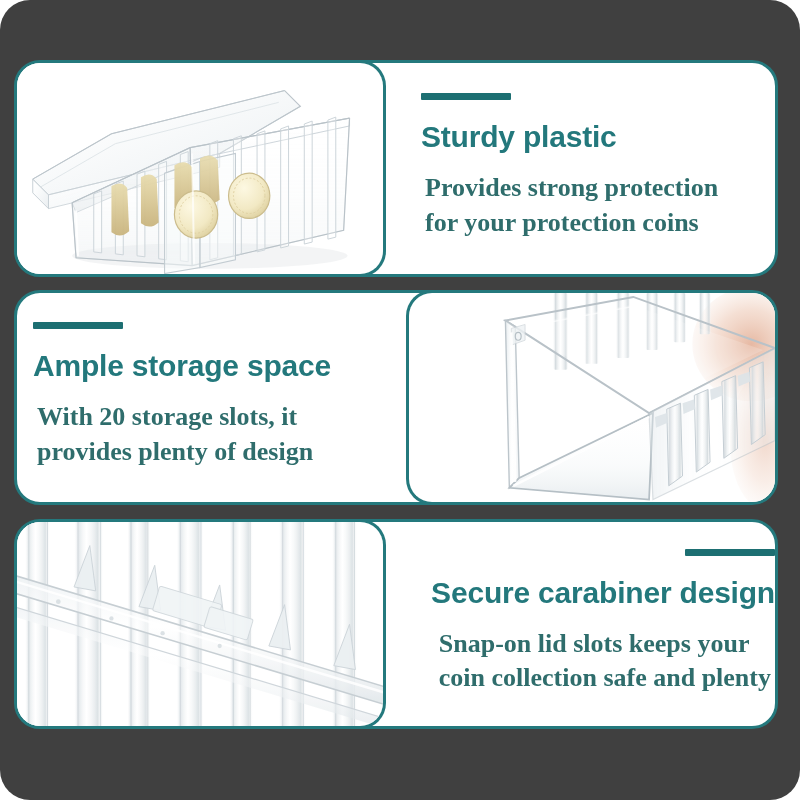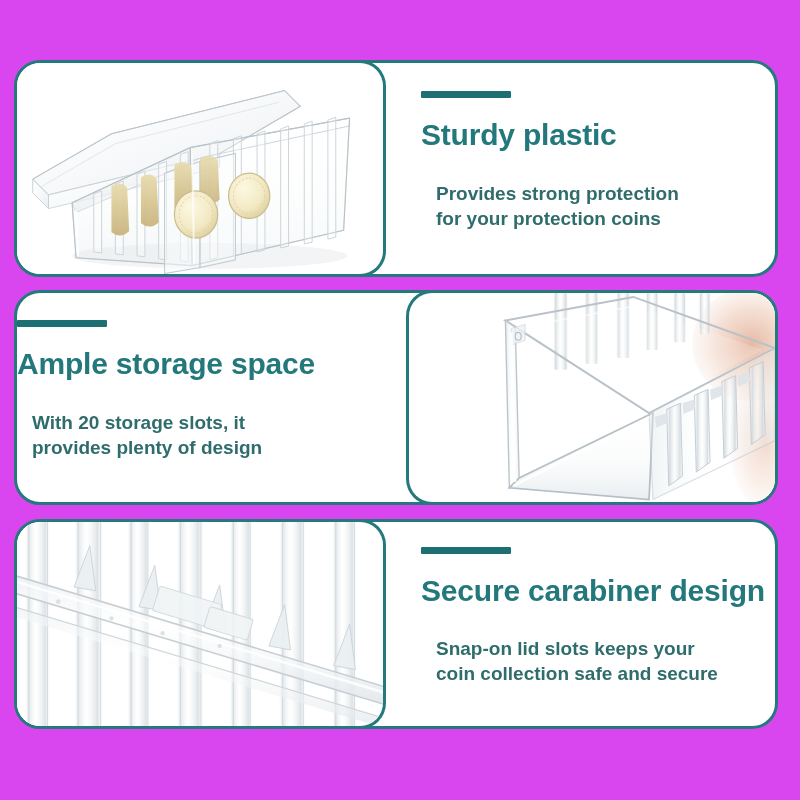--- a/index.html
+++ b/index.html
@@ -6,23 +6,24 @@
   html, body {
     margin: 0;
     padding: 0;
     background: #ffffff;
   }
 
   #infographic {
     position: relative;
     width: 800px;
     height: 800px;
-    background: #d946ef;
+    background: #404040;
     font-family: "Liberation Sans", sans-serif;
     overflow: hidden;
+    border-radius: 30px;
     -webkit-font-smoothing: antialiased;
   }
 
   
   .panel {
     position: absolute;
     box-sizing: border-box;
     border: 3px solid #24797d;
     border-radius: 26px;
     background: #ffffff;
@@ -71,51 +72,52 @@
   .copy {
     position: absolute;
     top: 0;
     bottom: 0;
     display: flex;
     flex-direction: column;
     justify-content: center;
     box-sizing: border-box;
   }
   #copy-1 { left: 404px;  right: 0;     padding-left: 0;  }
-  #copy-2 { left: 0;      right: 404px; padding-left: 0;  }
+  #copy-2 { left: 0;      right: 404px; padding-left: 16px;  }
   #copy-3 { left: 404px;  right: 0;     padding-left: 0;  }
 
   .copy-pad-1 { padding-left: 14px; }
   .copy-pad-2 { padding-left: 54px; }
-  .copy-pad-3 { padding-left: 14px; }
+  .copy-pad-3 { padding-left: 14px; align-items: flex-end; }
 
   .accent-rule {
     width: 90px;
     height: 7px;
     background: #1d6f72;
     border-radius: 1px;
     margin-bottom: 21px;
   }
 
   .feature-title {
     font-size: 30px;
     font-weight: bold;
     color: #23787c;
     letter-spacing: -0.2px;
     line-height: 1.04;
     margin: 0 0 15px 0;
     white-space: nowrap;
   }
 
   .feature-body {
-    font-size: 19px;
+    font-size: 26px;
     font-weight: bold;
     color: #2f6d6c;
     line-height: 1.32;
-    margin: 15px;
+    margin: 4px;
+    font-family: Liberation Serif, serif;
   }
   .feature-body .line { display: block; white-space: nowrap; }
 
   
 
   .acrylic-scene { position: absolute; inset: 0; }
 </style>
 </head>
 <body>
 
@@ -394,18 +396,18 @@
           <rect x="0" y="0" width="372" height="210" fill="#ffffff" opacity="0.16"></rect>
         </svg>
       </div>
     </div>
 
     <div class="copy copy-pad-3" id="copy-3">
       <div class="accent-rule"></div>
       <h2 class="feature-title">Secure carabiner design</h2>
       <p class="feature-body">
         <span class="line">Snap-on lid slots keeps your</span>
-        <span class="line">coin collection safe and secure</span>
+        <span class="line">coin collection safe and plenty</span>
       </p>
     </div>
   </section>
 
 </div>
 
 </body></html>

